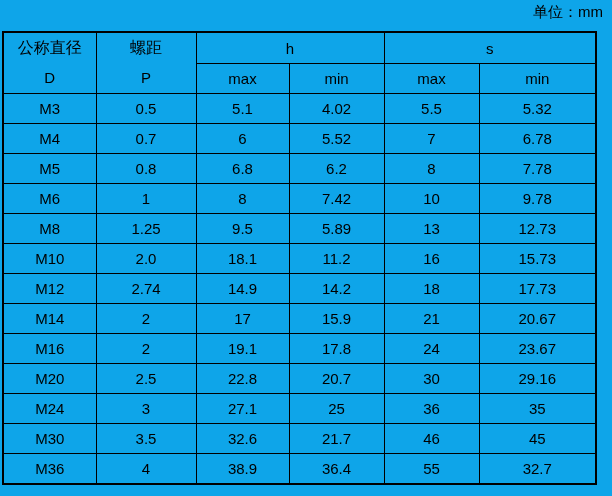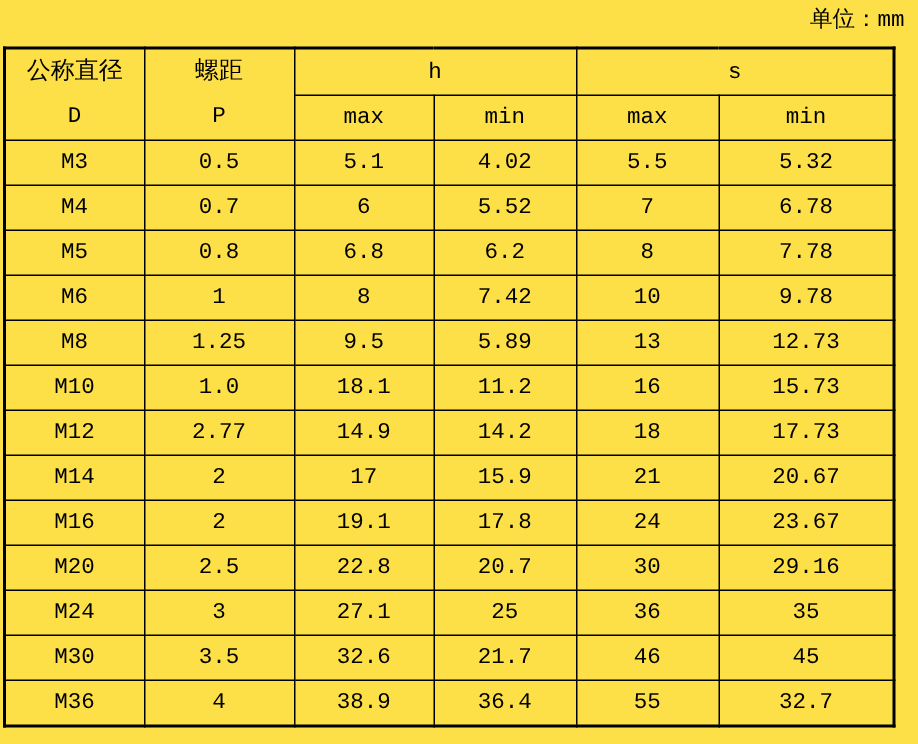--- a/index.html
+++ b/index.html
@@ -4,23 +4,23 @@
 <style>
   html, body {
     margin: 0;
     padding: 0;
     background: #ffffff;
   }
   .page {
     position: relative;
     width: 612px;
     height: 496px;
-    background: #fde047;
+    background: #0ea5e9;
     overflow: hidden;
-    font-family: Liberation Mono, monospace;
+    font-family: Liberation Sans, sans-serif;
     color: #000000;
   }
   .unit-label {
     position: absolute;
     top: 3px;
     right: 9px;
     font-size: 15px;
     color: #000000;
     white-space: nowrap;
   }
@@ -143,29 +143,29 @@
         <tr>
           <td>M8</td>
           <td>1.25</td>
           <td>9.5</td>
           <td>5.89</td>
           <td>13</td>
           <td>12.73</td>
         </tr>
         <tr>
           <td>M10</td>
-          <td>1.0</td>
+          <td>2.0</td>
           <td>18.1</td>
           <td>11.2</td>
           <td>16</td>
           <td>15.73</td>
         </tr>
         <tr>
           <td>M12</td>
-          <td>2.77</td>
+          <td>2.74</td>
           <td>14.9</td>
           <td>14.2</td>
           <td>18</td>
           <td>17.73</td>
         </tr>
         <tr>
           <td>M14</td>
           <td>2</td>
           <td>17</td>
           <td>15.9</td>

